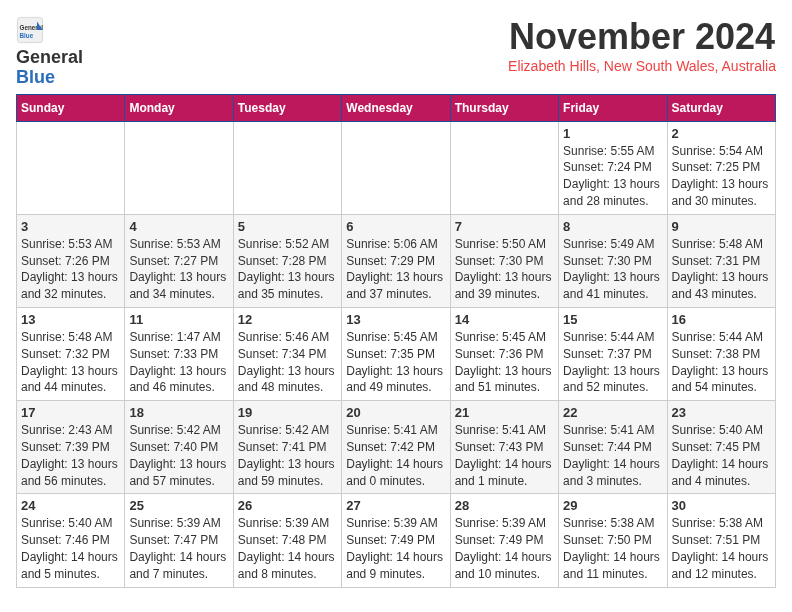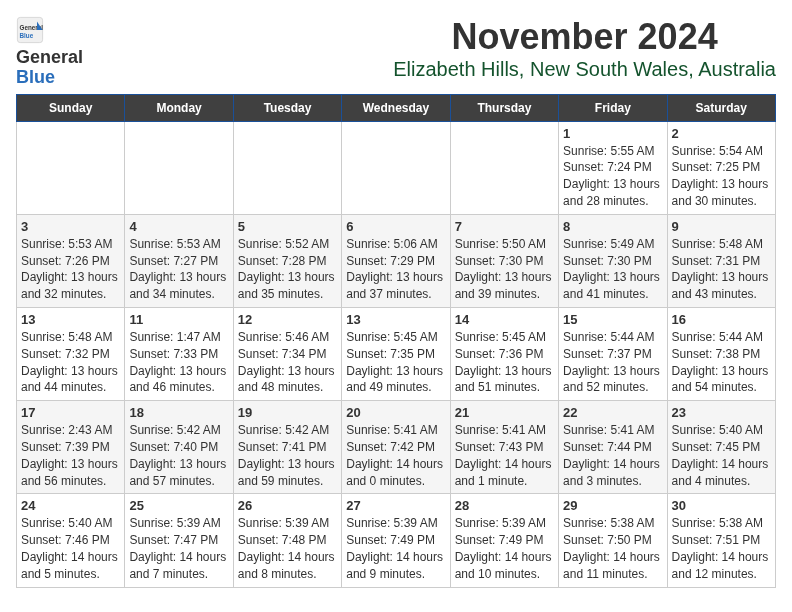--- a/index.html
+++ b/index.html
@@ -35,33 +35,33 @@
     }
     .title-block {
       text-align: center;
     }
     .month-title {
       font-size: 36px;
       font-weight: bold;
       color: #333;
     }
     .subtitle {
-      font-size: 20px;
-      color: #14532d;
+      font-size: 14px;
+      color: #ef4444;
     }
     .calendar {
       width: 100%;
       border-collapse: collapse;
       font-size: 11px;
     }
     .calendar thead th {
-      background: #404040;
+      background: #be185d;
       color: #fff;
       padding: 6px 4px;
-      text-align: center;
+      text-align: left;
       font-size: 12px;
       font-weight: bold;
       border: 1px solid #1a5099;
     }
     .calendar tbody td {
       border: 1px solid #ccc;
       vertical-align: top;
       padding: 4px;
       width: 108px;
       min-height: 80px;

